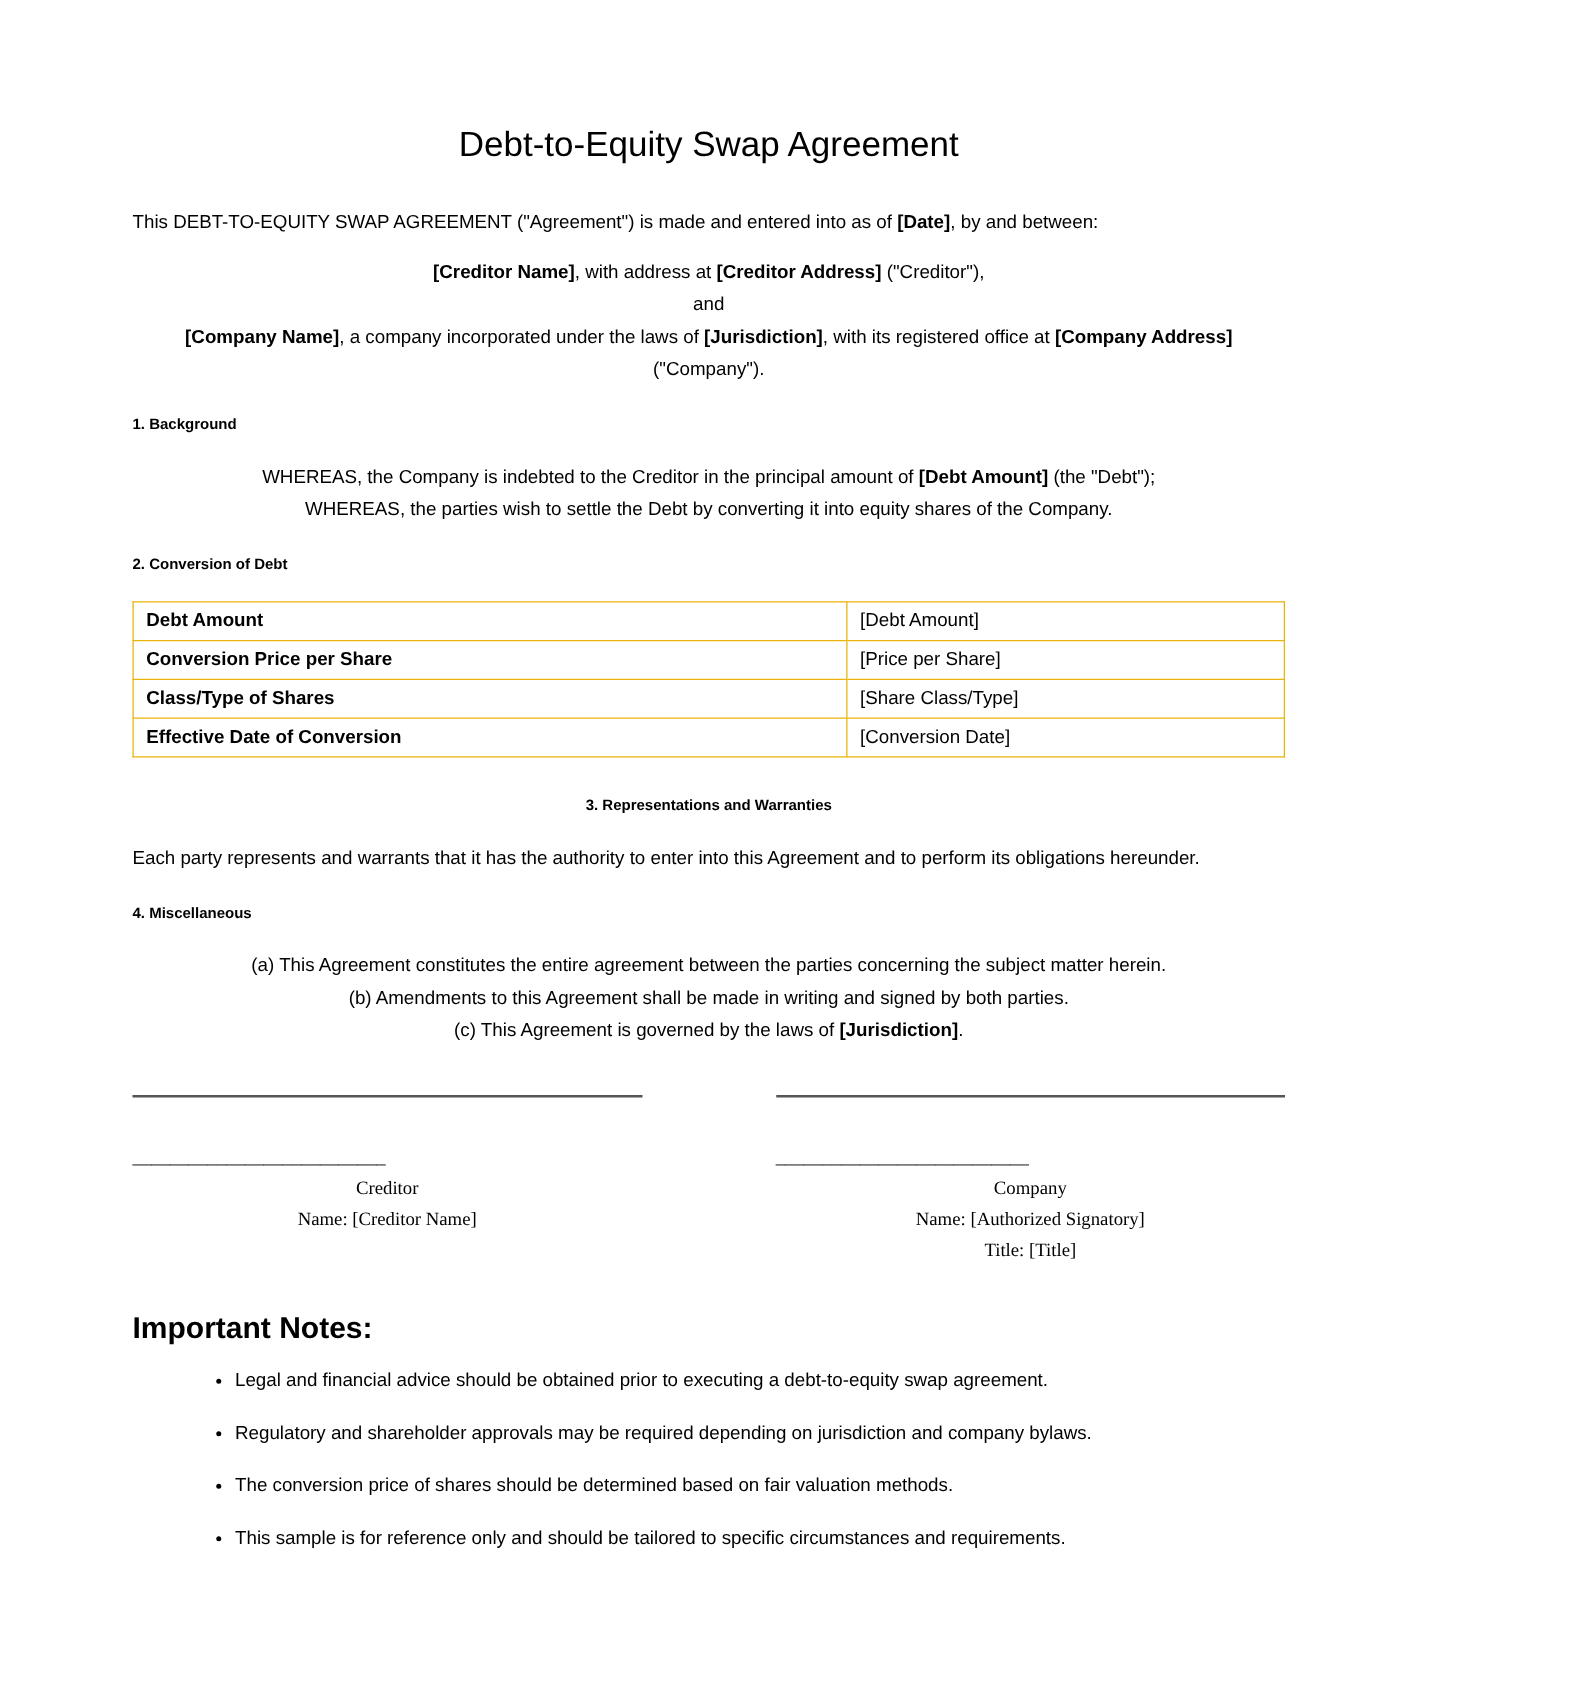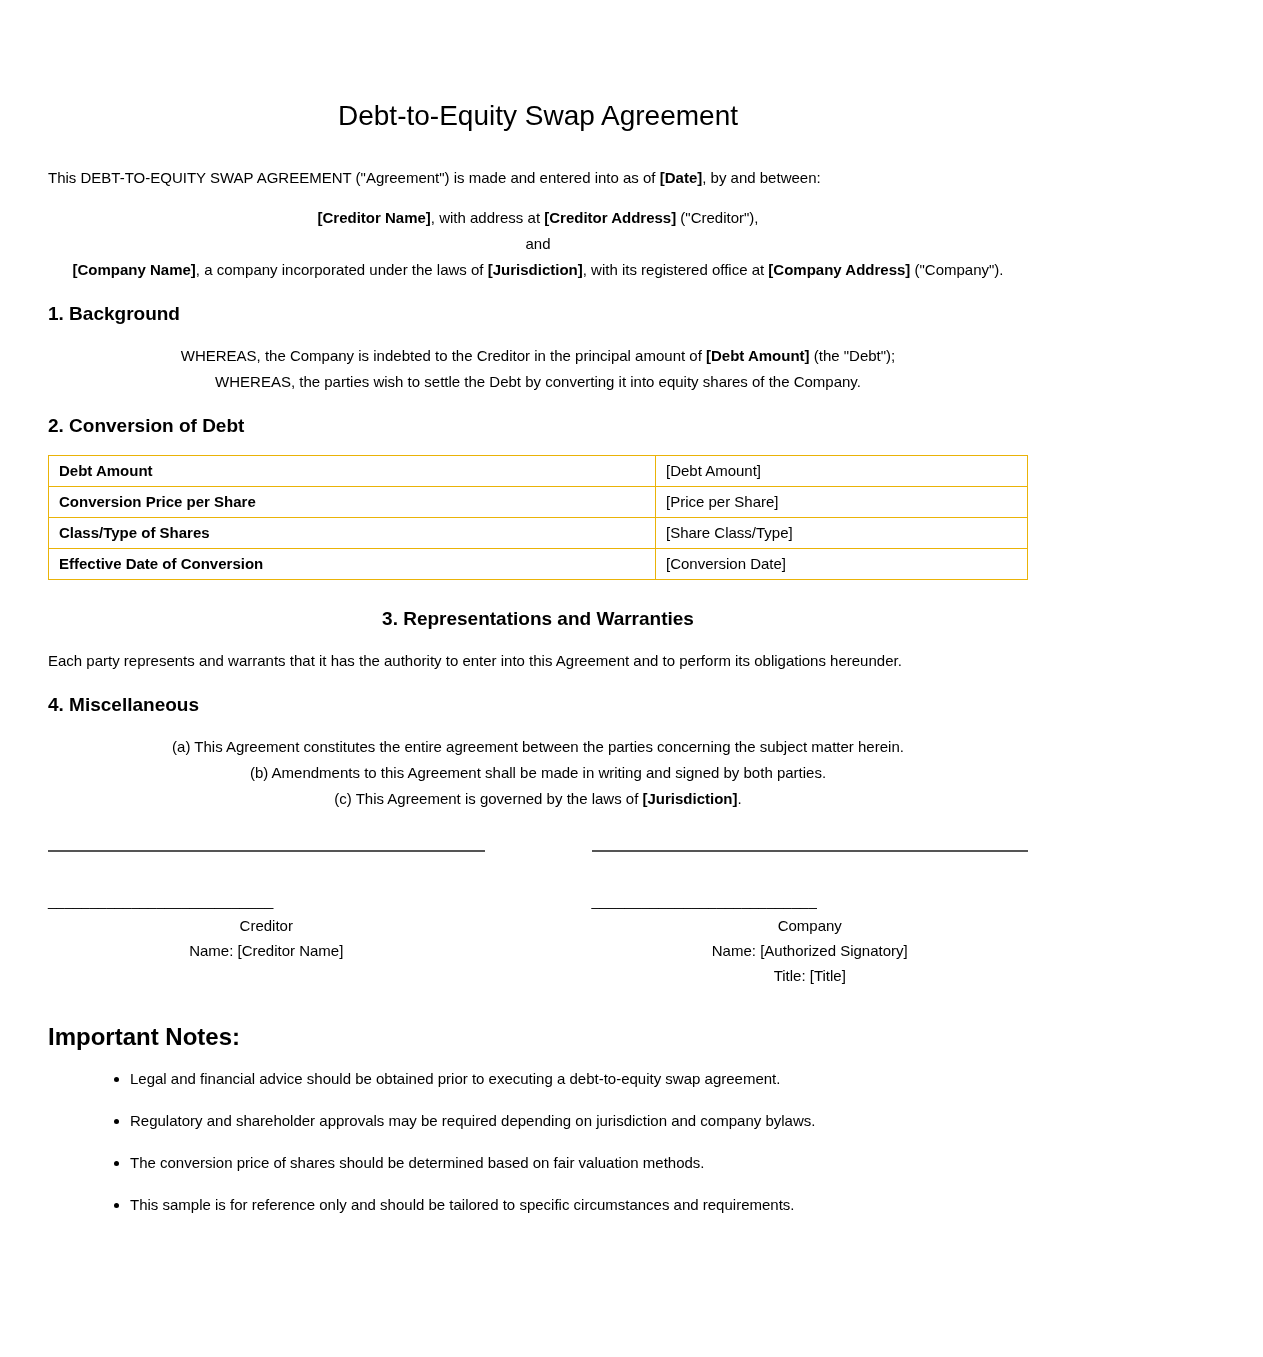--- a/index.html
+++ b/index.html
@@ -7,37 +7,37 @@
   body {
     width: 1263px;
     height: 1357px;
     background: #ffffff;
     color: #000000;
     font-family: "Liberation Sans", "DejaVu Sans", sans-serif;
     font-size: 15px;
     overflow: hidden;
   }
   .page {
-    padding: 99px 106px 0 48px;
+    padding: 99px 106px 0 106px;
     width: 1134px;
   }
   h1.doc-title {
     font-size: 28px;
     font-weight: 400;
     line-height: 34px;
     text-align: center;
     margin: 0 0 32px 0;
   }
   p.para {
     margin: 0 0 14px 0;
     line-height: 26px;
   }
   .line { display: block; line-height: 26px; text-align: center; }
   h2.sec-heading {
-    font-size: 19px;
+    font-size: 12px;
     font-weight: 700;
     line-height: 21px;
     margin: 20px 0 19px 0;
   }
   h2.sec-heading.more-top { margin-top: 28px; text-align: center; }
   .b { font-weight: 700; }
   table.conv-table {
     width: 100%;
     border-collapse: collapse;
     margin: 0 0 0 0;
@@ -48,20 +48,21 @@
     line-height: 20px;
     font-size: 15px;
     vertical-align: middle;
   }
   table.conv-table td.k { width: 62%; font-weight: 700; }
   table.conv-table td.v { width: 38%; font-weight: 400; }
   .sig-row {
     display: flex;
     gap: 107px;
     margin-top: 38px;
+    font-family: Liberation Serif, serif;
   }
   .sig-col {
     flex: 1;
     border-top: 2px solid #555555;
   }
   .sig-line {
     margin-top: 36px;
     line-height: 25px;
     letter-spacing: 0;
     white-space: pre;

